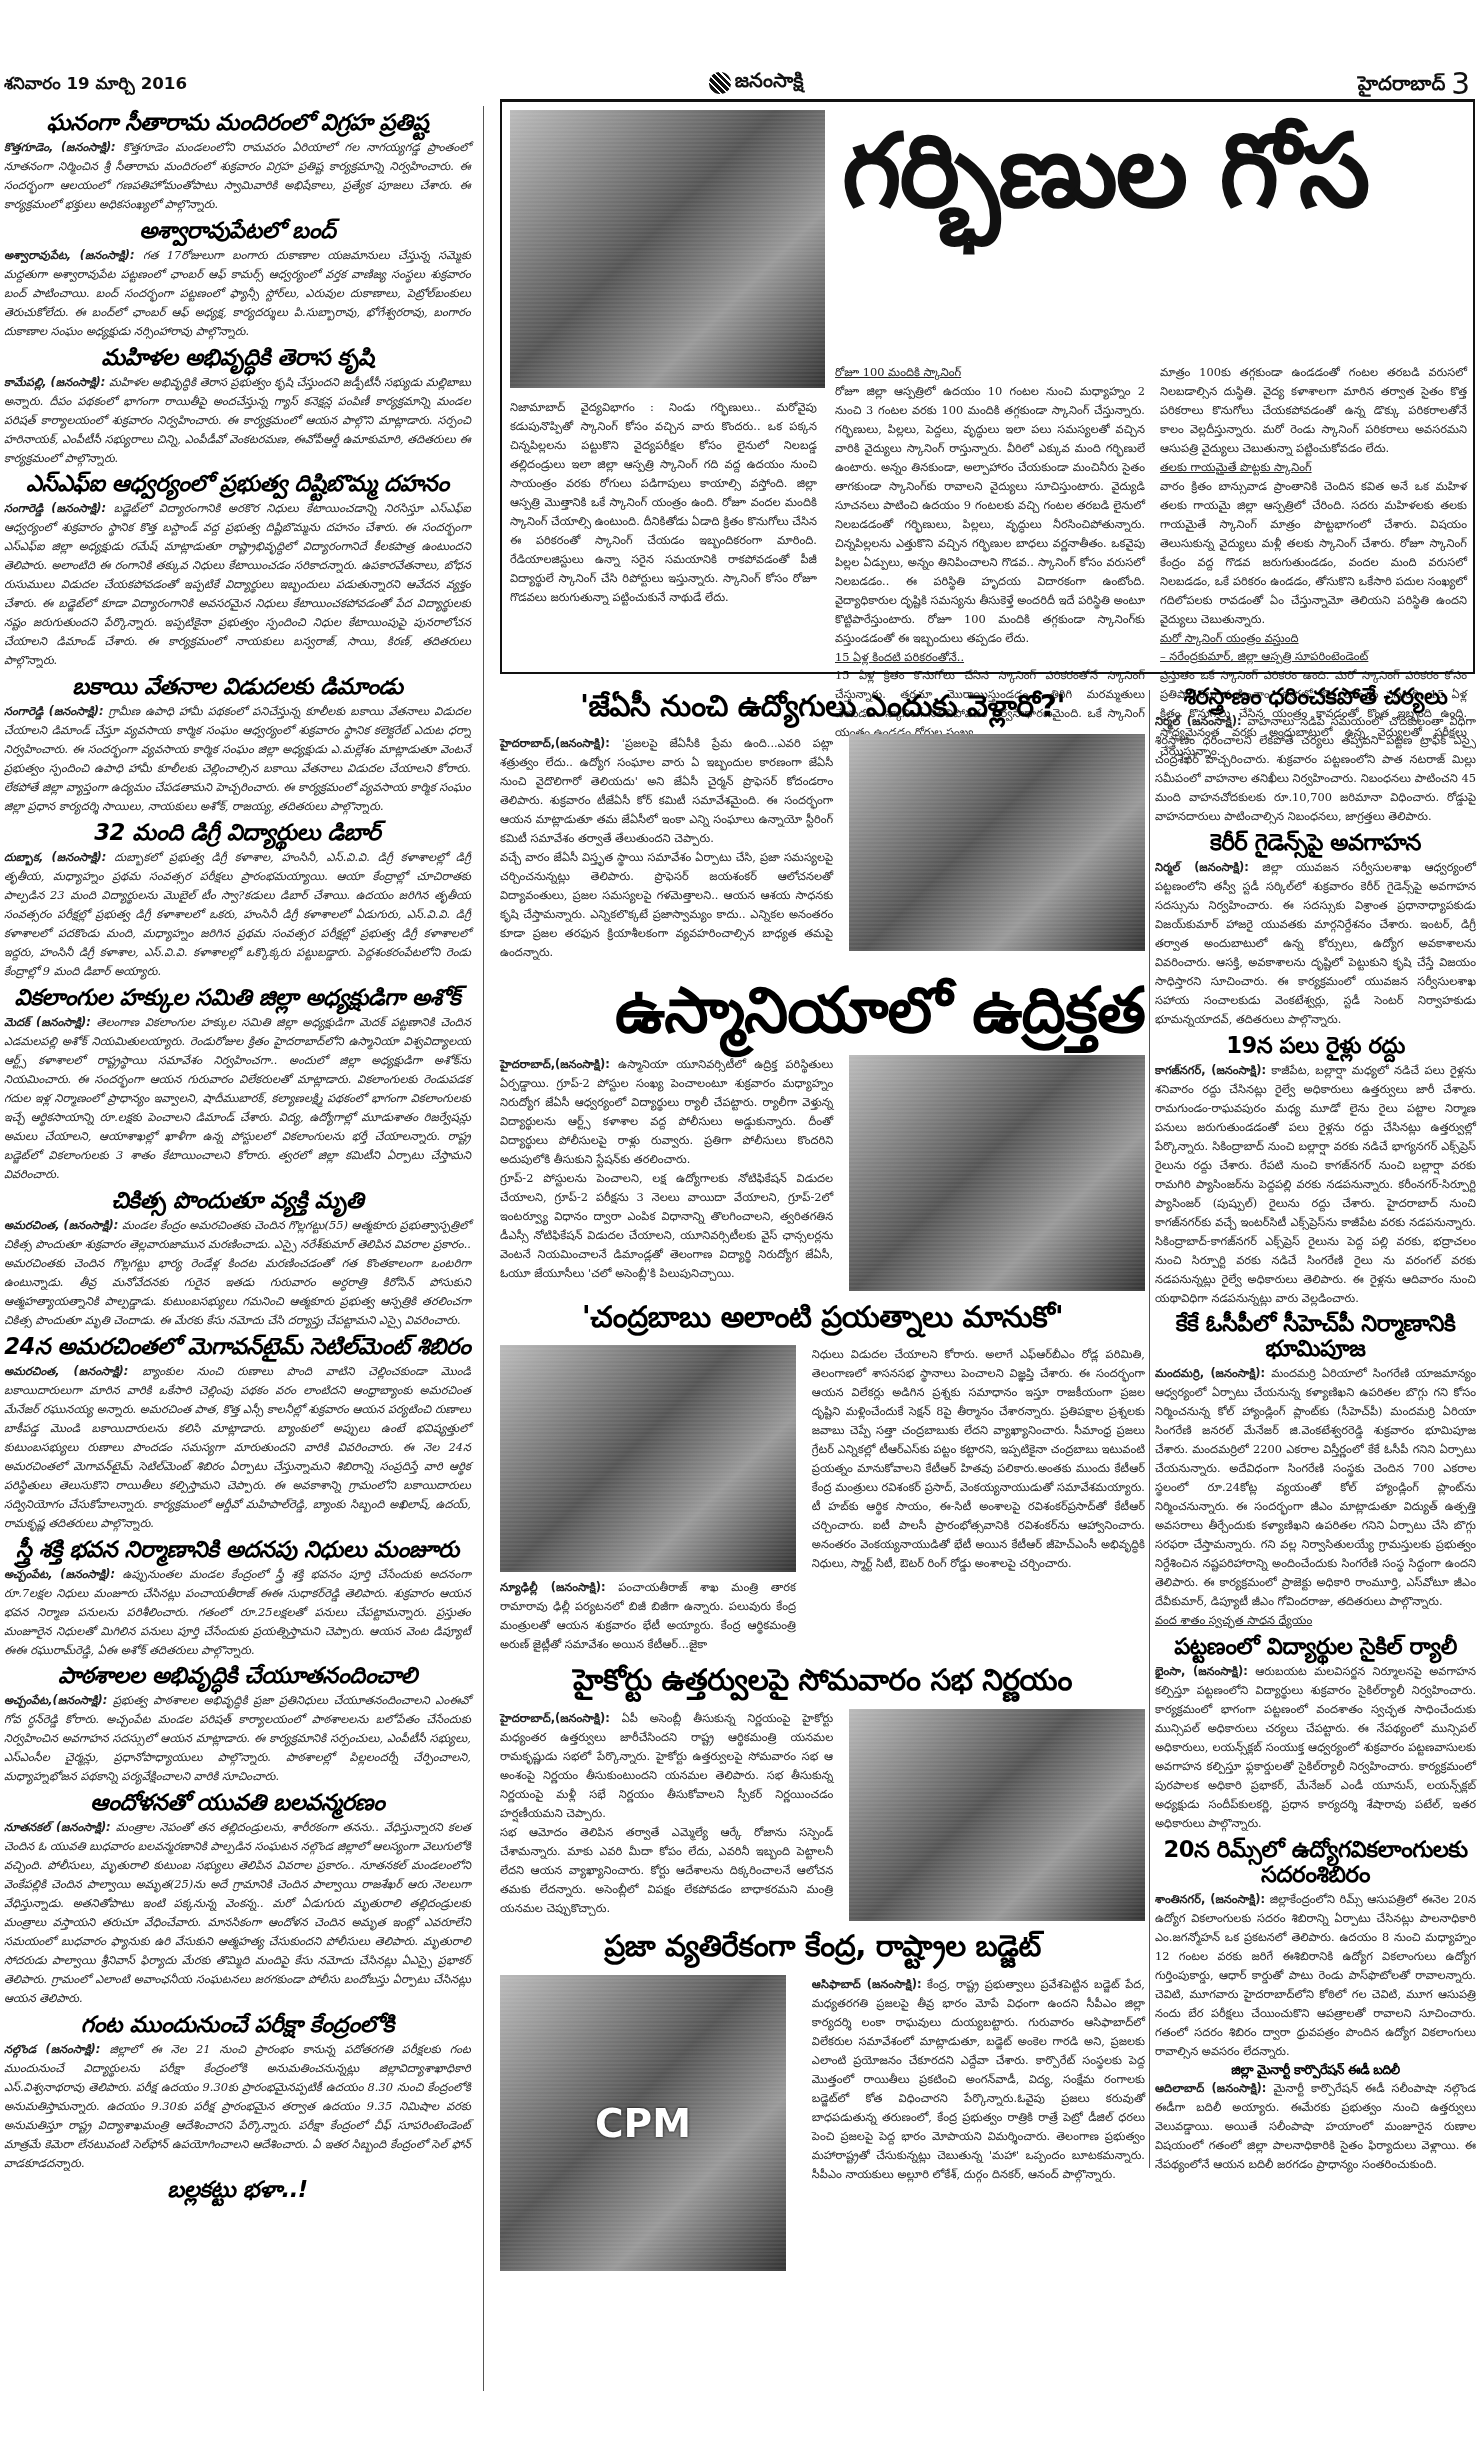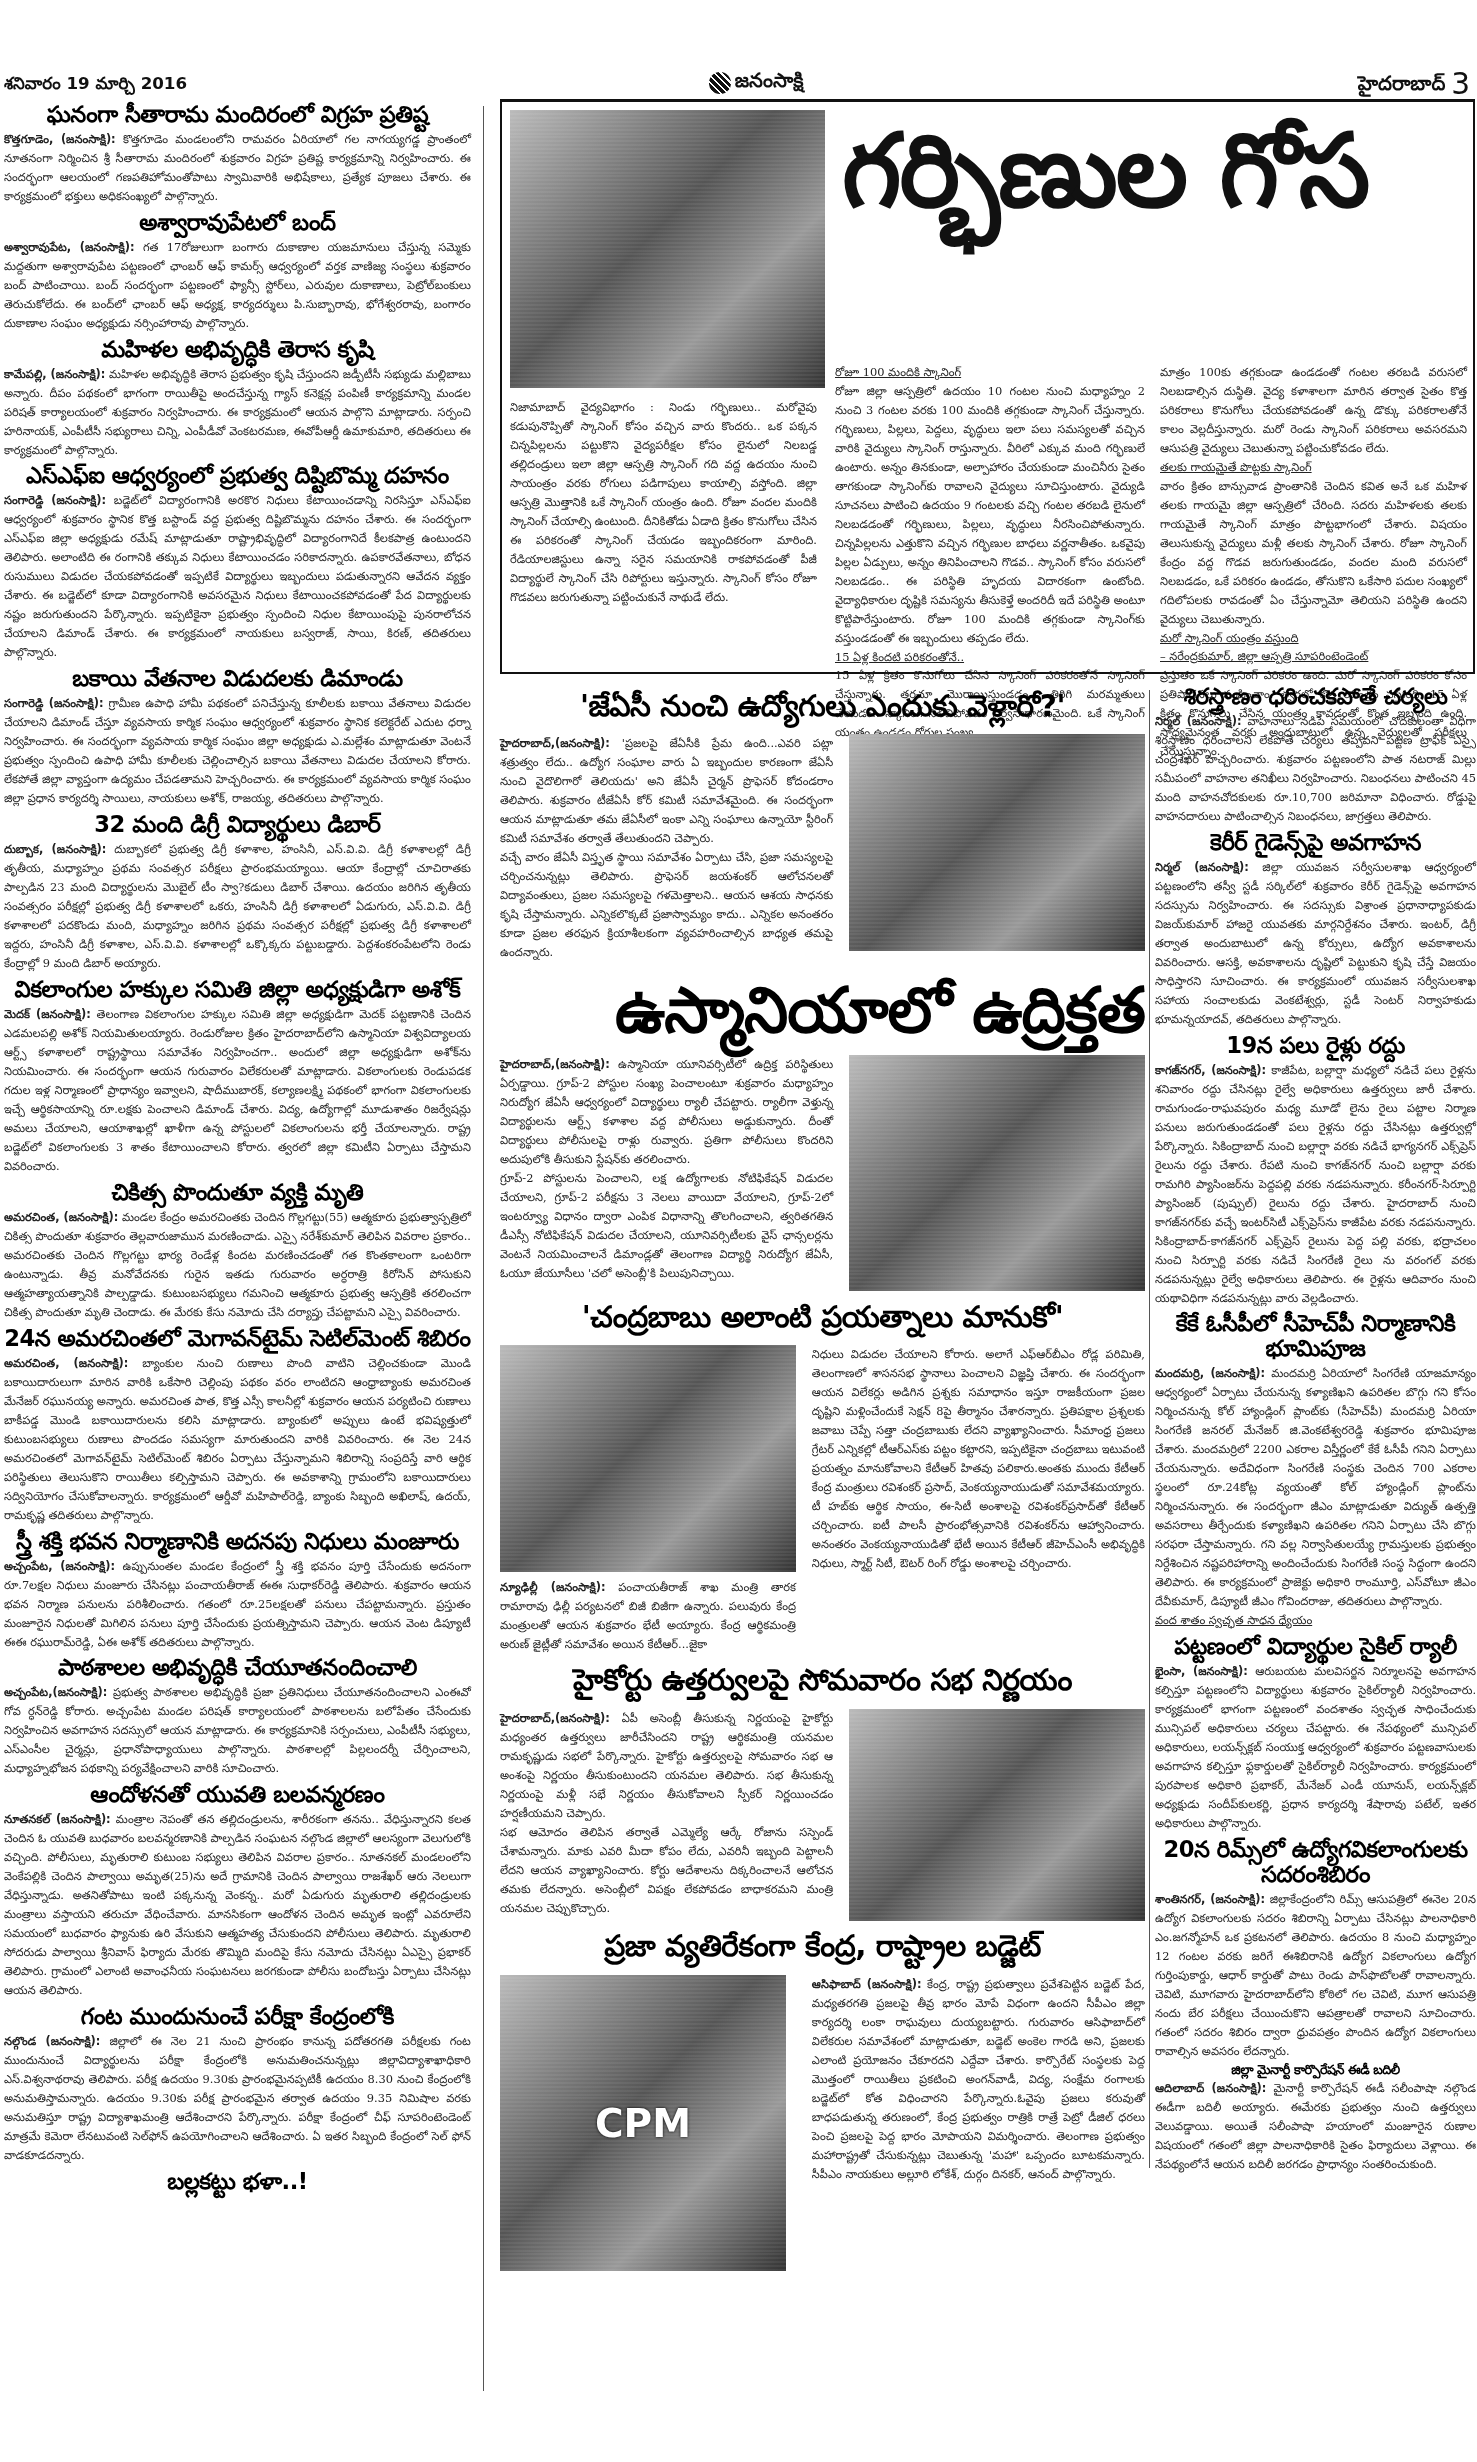--- a/index.html
+++ b/index.html
@@ -5,21 +5,21 @@
   * { box-sizing: border-box; margin: 0; padding: 0; }
   body { width: 1478px; height: 2463px; background: #ffffff; color: #111; font-family: "DejaVu Sans", sans-serif; position: relative; overflow: hidden; }
   .masthead { position: absolute; left: 0; top: 67px; width: 1478px; height: 37px; }
   .masthead .date { position: absolute; left: 3.9px; top: 5.9px; font-size: 16.7px; font-weight: bold; }
   .masthead .logo { position: absolute; left: 709px; top: 2px; font-size: 19.7px; font-weight: bold; display: flex; align-items: center; gap: 4px; }
   .masthead .logo .mark { display:inline-block; width: 21.7px; height: 21.7px; border-radius: 50%; background: repeating-linear-gradient(45deg,#111 0 3px,#fff 3px 4.9px); }
   .masthead .city { position: absolute; right: 7.9px; top: 0px; font-size: 19.7px; font-weight: bold; }
   .masthead .city .pg { font-size: 29.6px; font-weight: normal; margin-left: 5.9px; vertical-align: -3.9px; }
 
   .col { position: absolute; }
-  .col-left { left: 3.9px; top: 98px; width: 467px; }
+  .col-left { left: 3.9px; top: 106px; width: 467px; font-style: italic; }
   .col-mid { left: 500px; top: 680px; width: 645px; }
   .col-right { left: 1155px; top: 680px; width: 321px; }
   .rule-v { position: absolute; background: #555; width: 1px; }
 
   .hl { font-family: "DejaVu Sans", sans-serif; font-weight: bold; text-align: center; line-height: 1.1; color: #000; letter-spacing: -0.5px; }
   .hl-m { font-size: 22.7px; margin: 3.9px 0 3px; }
   .hl-l { font-size: 29.6px; margin: 9.9px 0 11.8px; }
   .hl-xl { font-size: 63px; margin: 13.8px 0 9.9px; letter-spacing: -1px; text-align: right; }
   .body { font-family: "DejaVu Serif", serif; font-size: 11.4px; line-height: 19px; text-align: justify; color: #222; }
   .body .dl { font-weight: bold; font-family: "DejaVu Sans", sans-serif; margin-top: 38px; }

